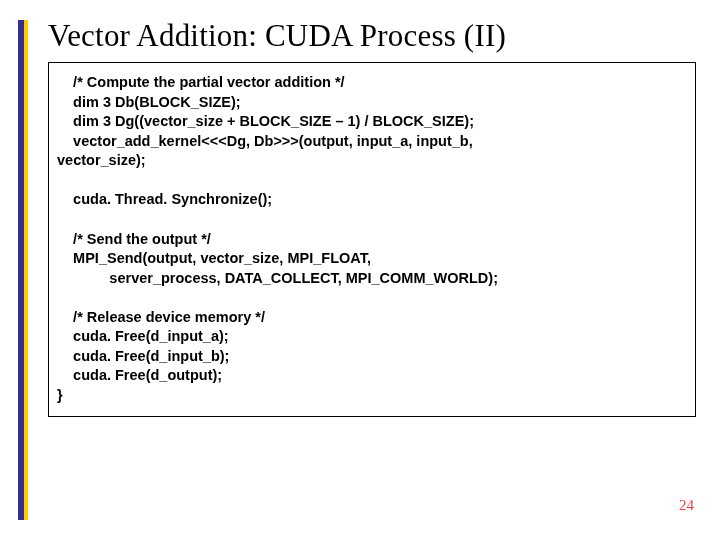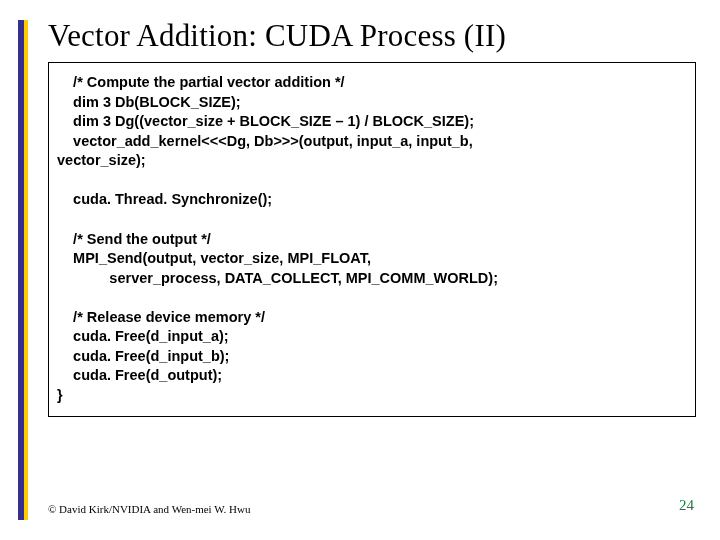--- a/index.html
+++ b/index.html
@@ -51,21 +51,21 @@
     font-size: 11px;
     line-height: 1.3;
     color: #000;
   }
   .page-num {
     position: absolute;
     right: 26px;
     bottom: 26px;
     font-family: "Times New Roman", Times, serif;
     font-size: 15px;
-    color: #15803d;
+    color: #ef4444;
   }
 </style>
 </head>
 <body>
 
 <div class="slide">
   <div class="accent-bar">
     <div class="bar-a" style="background:#353090"></div>
     <div class="bar-b" style="background:#ffcc00"></div>
   </div>
@@ -84,17 +84,16 @@
     MPI_Send(output, vector_size, MPI_FLOAT,
              server_process, DATA_COLLECT, MPI_COMM_WORLD);
 
     /* Release device memory */
     cuda. Free(d_input_a);
     cuda. Free(d_input_b);
     cuda. Free(d_output);
 }</pre>
 
   <div class="footer">
-    <div>© David Kirk/NVIDIA and Wen-mei W. Hwu</div>
   </div>
 
   <div class="page-num">24</div>
 </div>
 
 </body></html>

